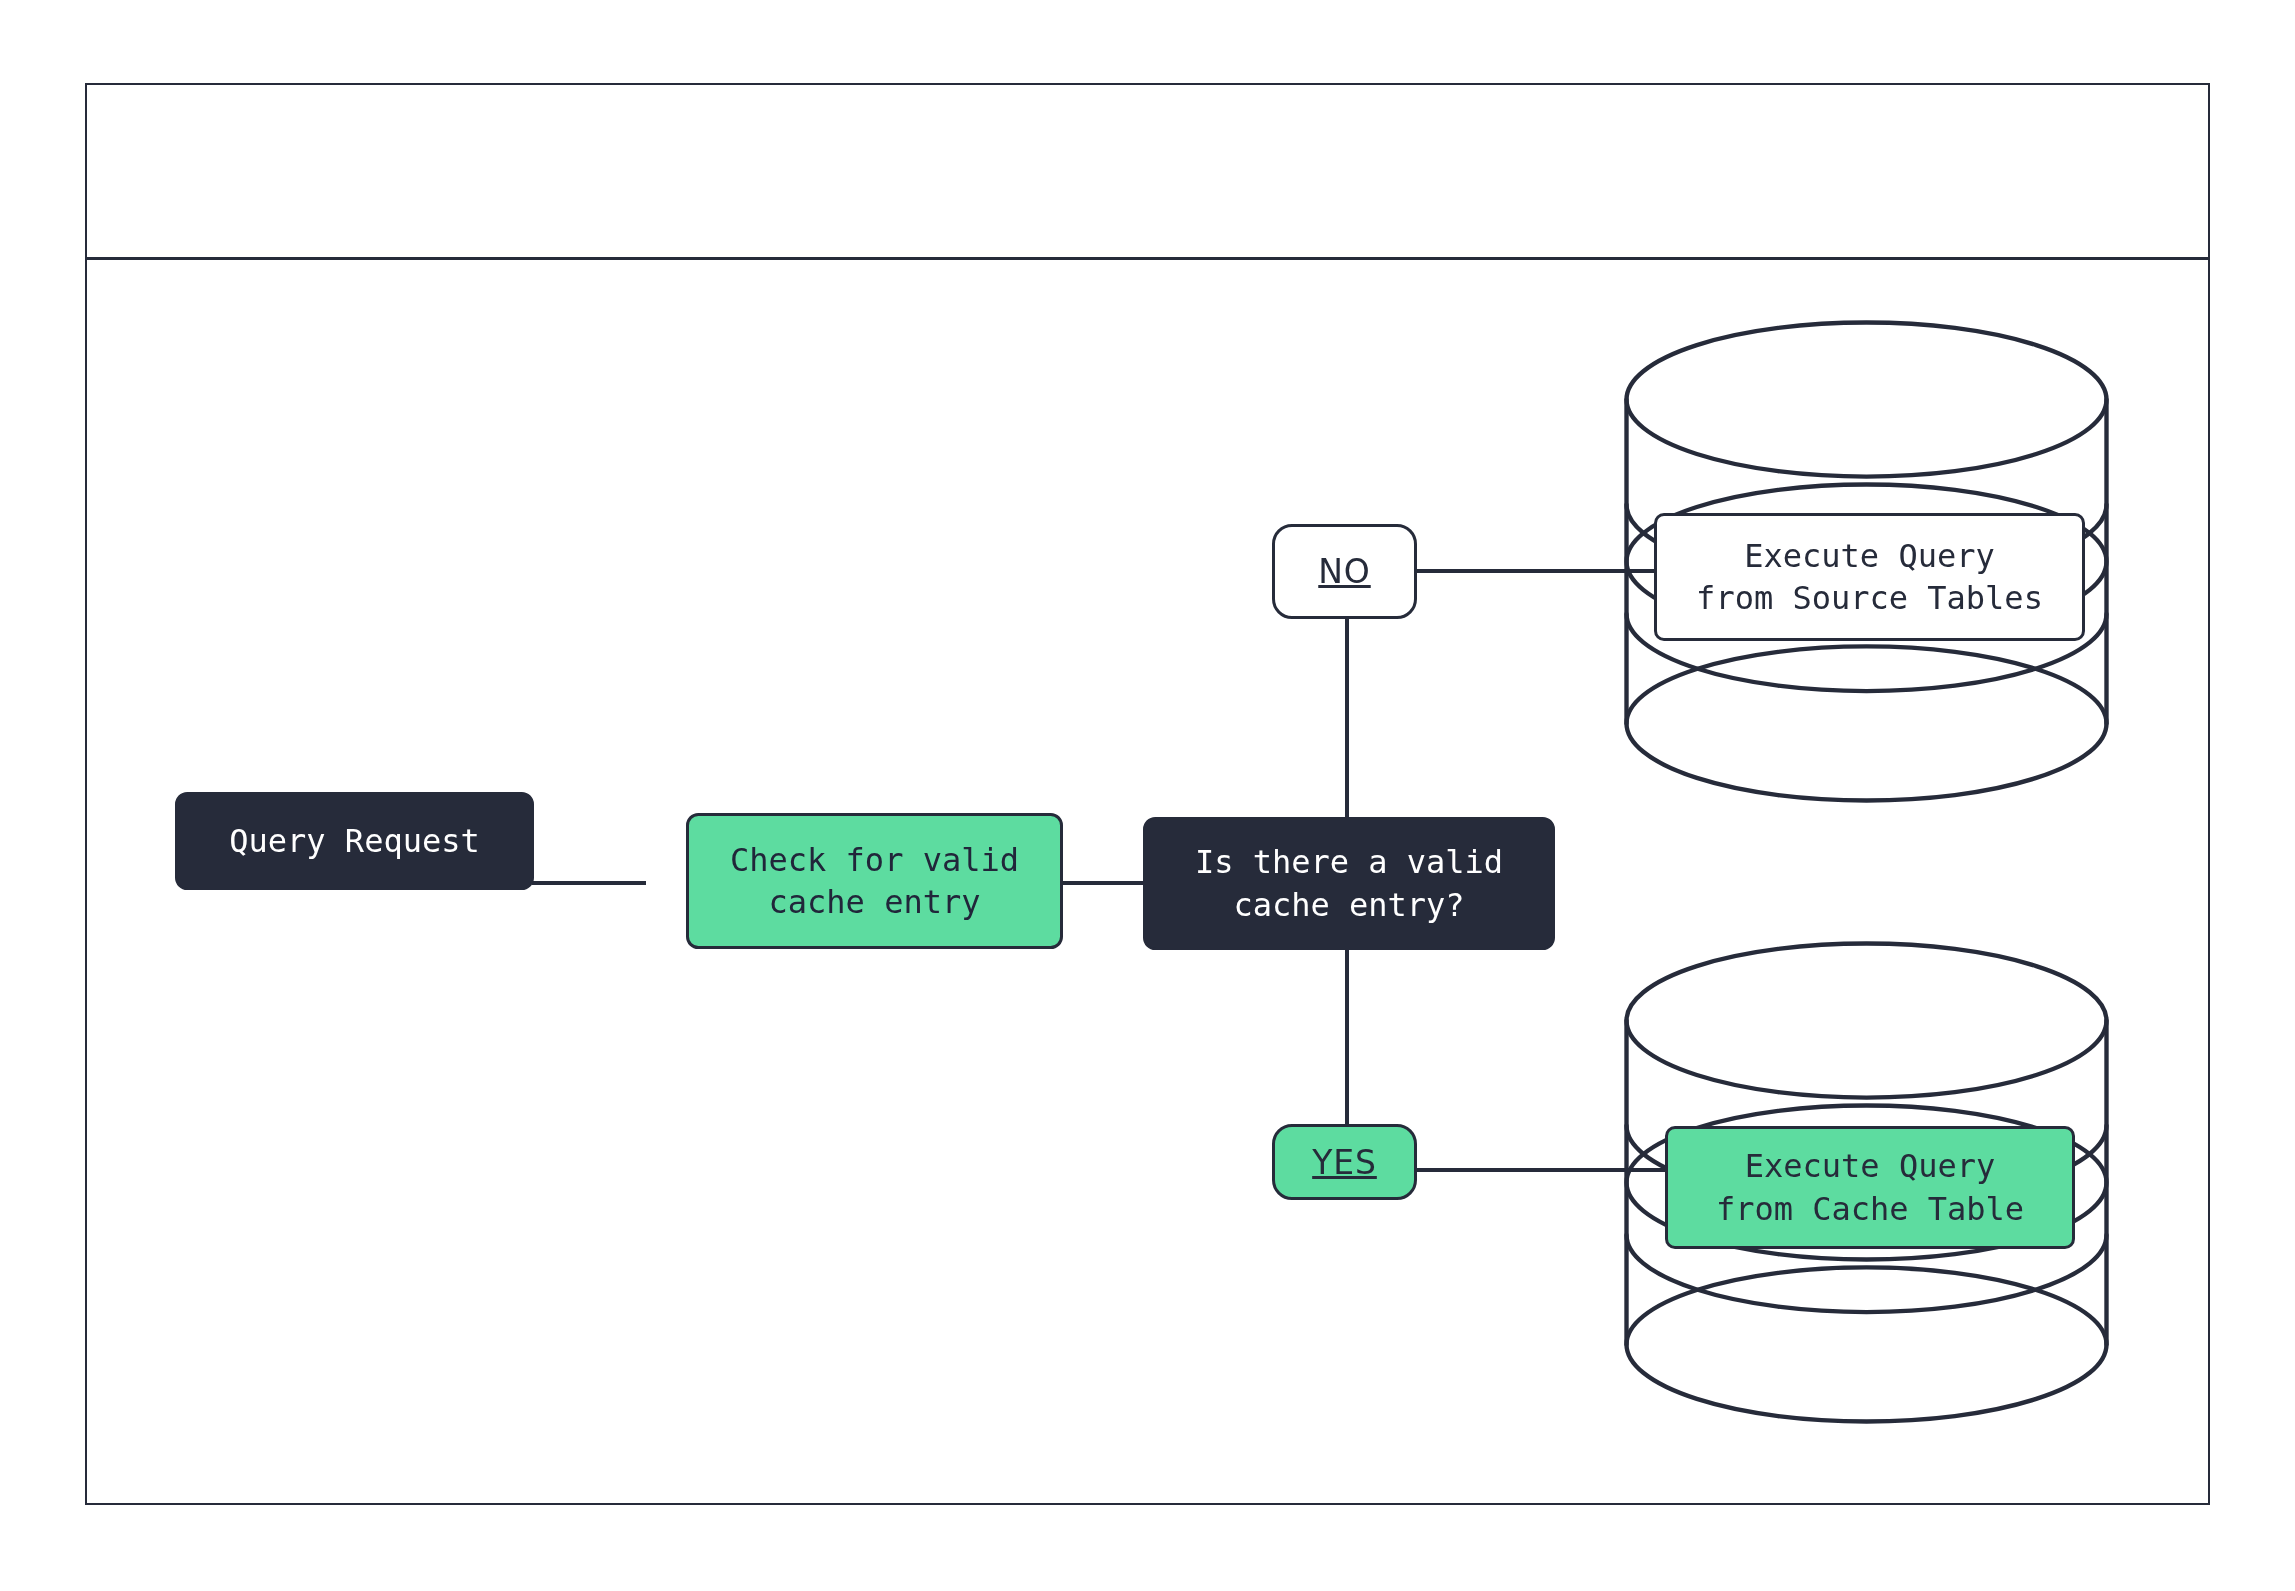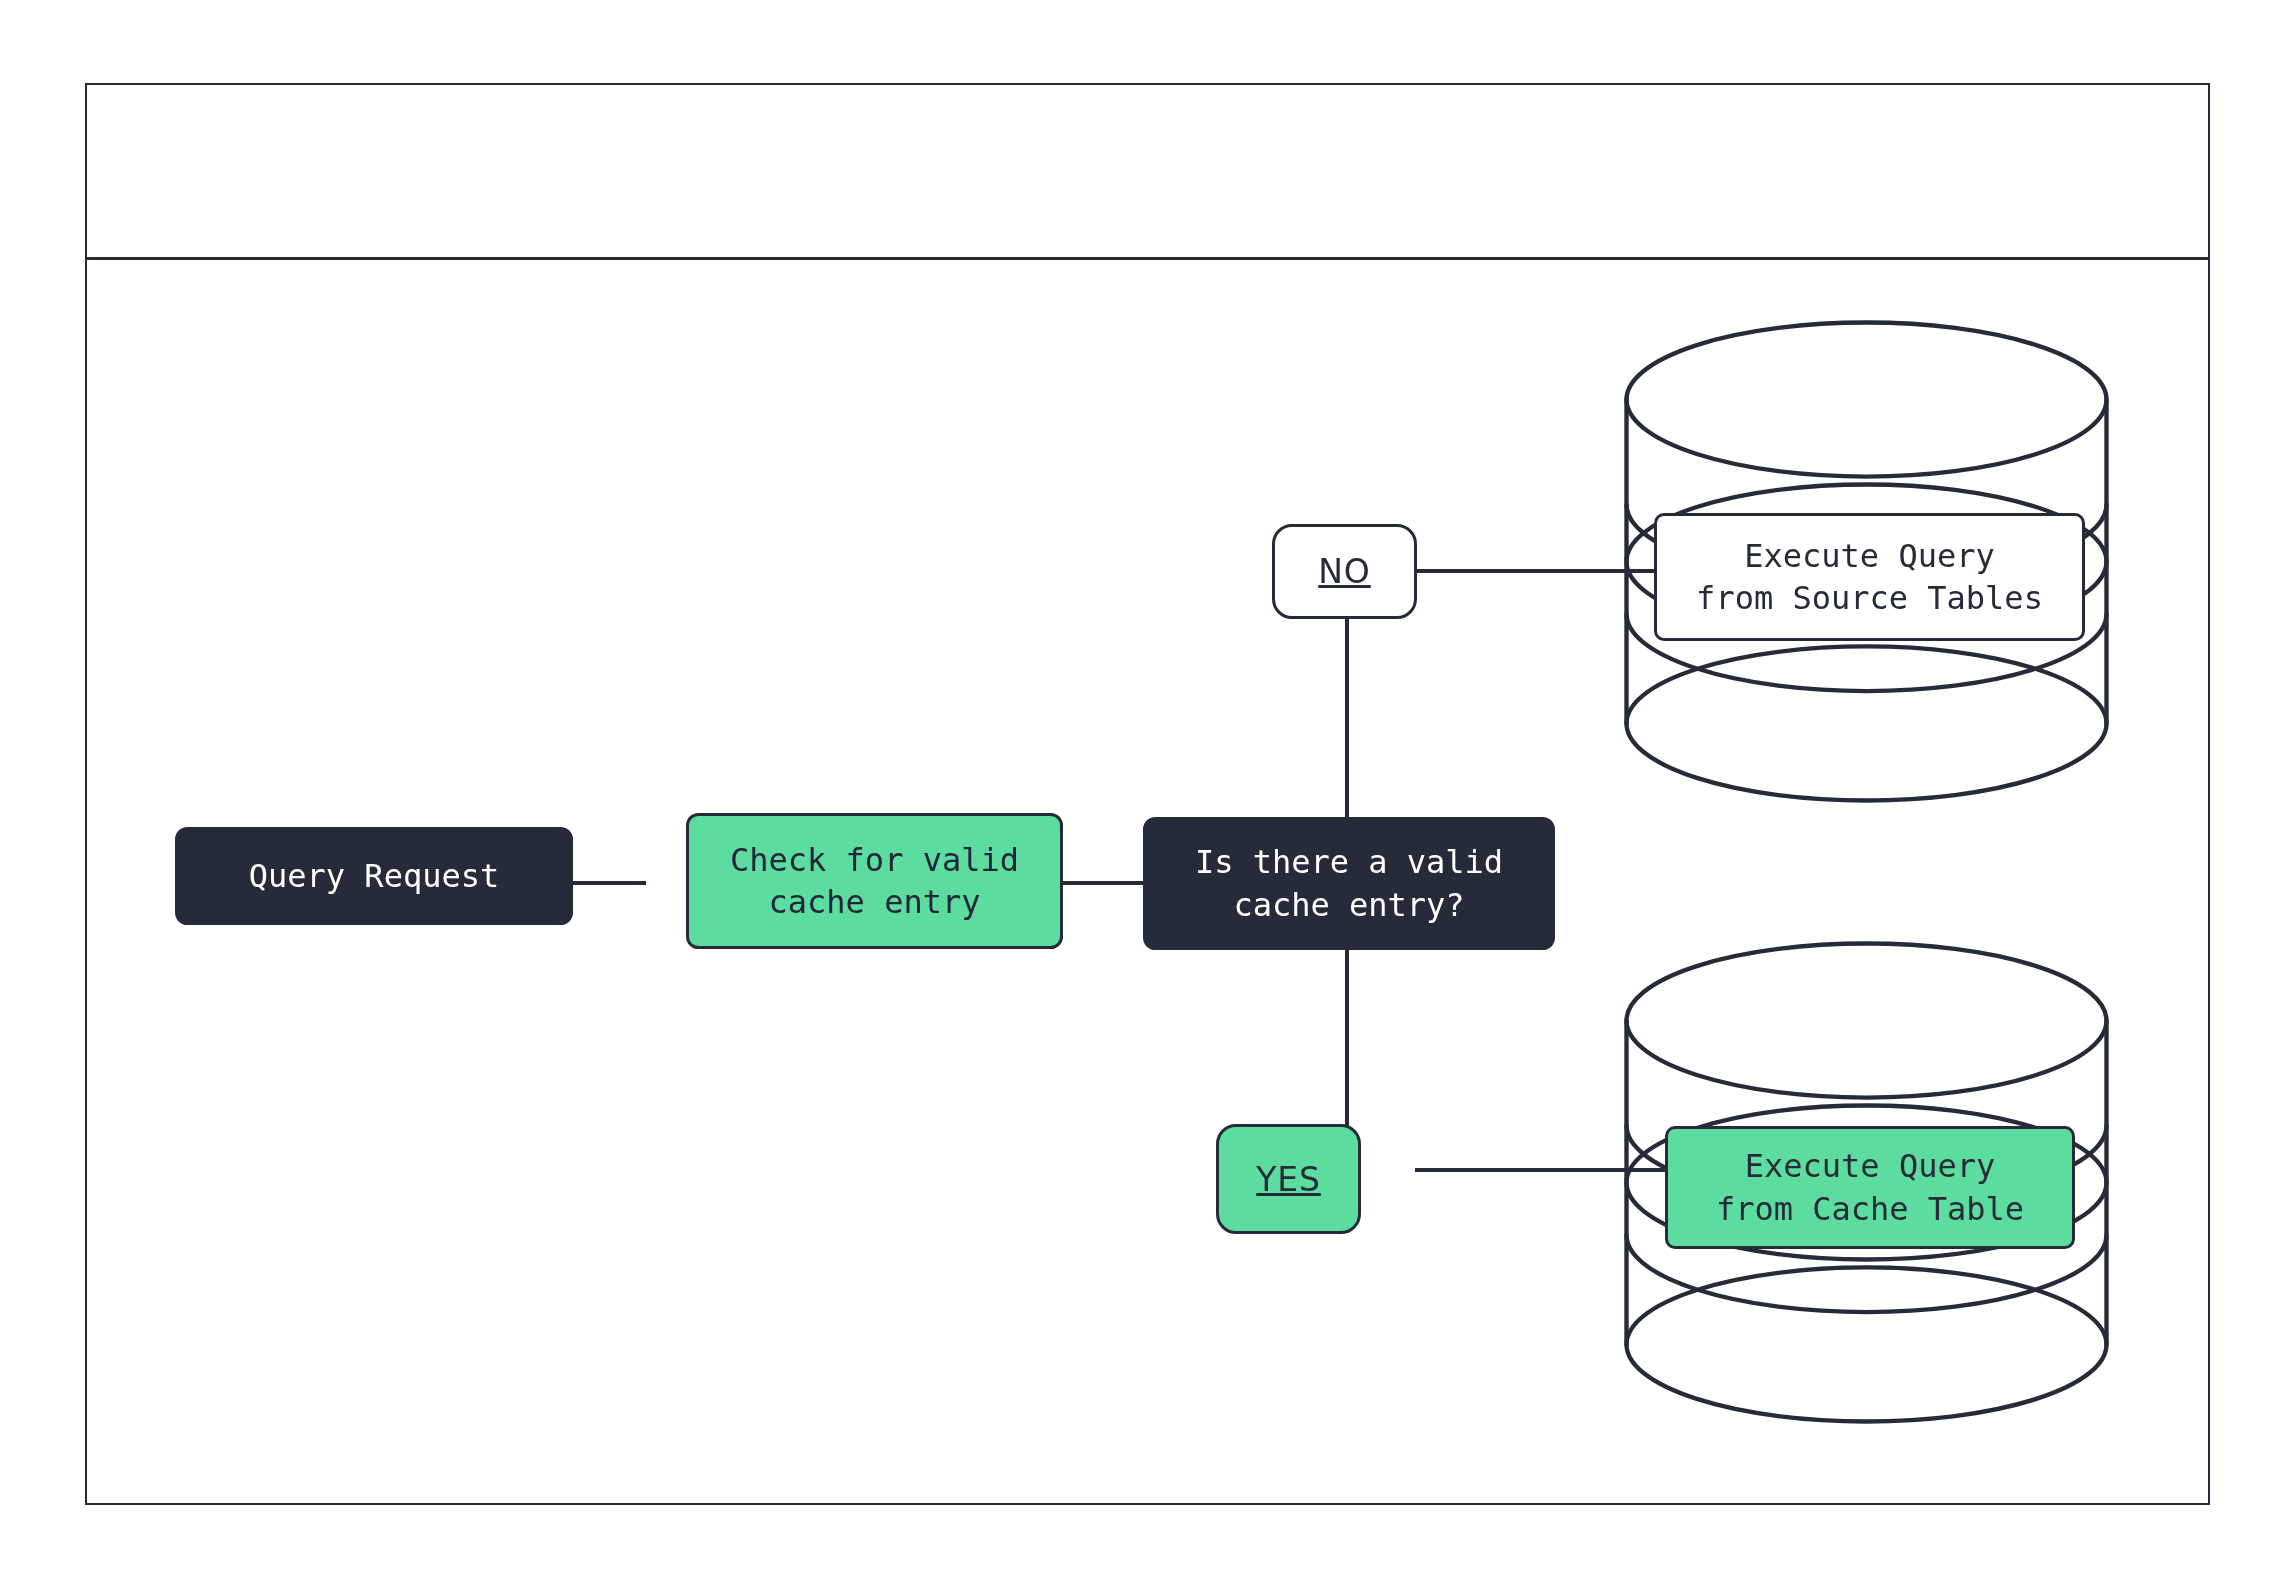--- a/index.html
+++ b/index.html
@@ -69,42 +69,42 @@
     border: 2.6px solid #262B3A;
   }
   .node-green {
     background: #5DDCA0;
     color: #21263A;
     border: 3.5px solid #262B3A;
     margin-left: 42px;
   }
 
   
-  #node-query-request { left: 175px; top: 827px; width: 398px; height: 98px; }
+  #node-query-request { left: 175px; top: 792px; width: 359px; height: 98px; }
   #node-check-cache   { left: 644px; top: 813px; width: 377px; height: 136px; }
   #node-decision      { left: 1143px; top: 817px; width: 412px; height: 133px; }
 
   
   .chip {
     position: absolute;
     box-sizing: border-box;
     display: flex;
     align-items: center;
     justify-content: center;
     border-radius: 20px;
     border: 3.5px solid #262B3A;
     font-family: "DejaVu Sans", "Liberation Sans", sans-serif;
     font-size: 33px;
     font-weight: 400;
     color: #262B3A;
     letter-spacing: 0.9px;
     text-decoration: underline;
   }
   #chip-no  { left: 1272px; top: 524px;  width: 145px; height: 95px; background: #ffffff; }
-  #chip-yes { left: 1216px; top: 1124px; width: 145px; height: 110px; background: #5DDCA0; }
+  #chip-yes { left: 1272px; top: 1124px; width: 145px; height: 76px; background: #5DDCA0; }
 
   
   .conn {
     position: absolute;
     background: #262B3A;
   }
   .conn-h { height: 3.5px; }
   .conn-v { width: 3.5px; }
 
   #conn-request-to-check { left: 532px;  top: 881px; width: 114px; }

